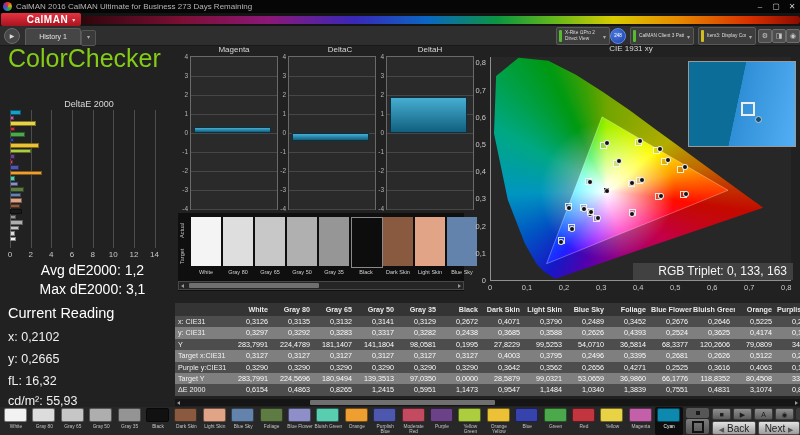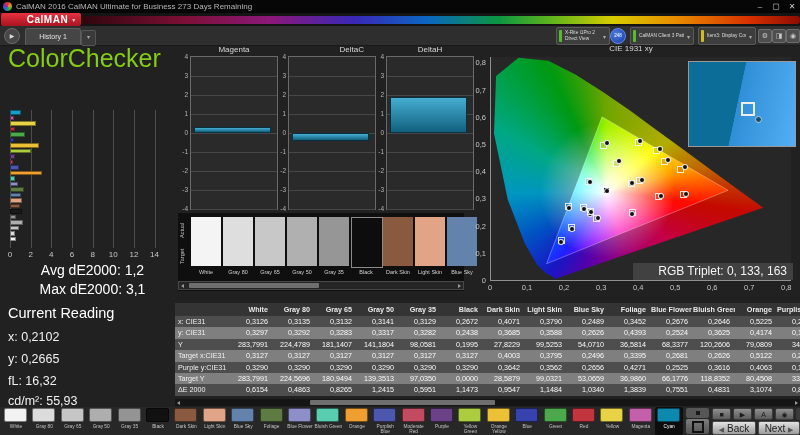--- a/index.html
+++ b/index.html
@@ -152,20 +152,21 @@
       <div class="ind" id="display-ind" style="background: rgb(210, 188, 30);"></div>
       <div class="txt">Item3: Display Control</div>
       <div class="car">▾</div>
     </div>
     <div class="toolbtn abs" style="left:758px;">⚙</div>
     <div class="toolbtn abs" style="left:772px;">◨</div>
     <div class="toolbtn abs" style="left:786px;">◉</div>
   </div>
 
   <div id="cc-title" class="abs">ColorChecker</div>
+  <div id="de-title" class="abs">DeltaE 2000</div>
   <div id="de-plot" class="abs">
       <div class="gline" style="left: 0px;"></div>
       <div class="gline" style="left: 20.6536px;"></div>
       <div class="gline" style="left: 41.3072px;"></div>
       <div class="gline" style="left: 61.9608px;"></div>
       <div class="gline" style="left: 82.6144px;"></div>
       <div class="gline" style="left: 103.268px;"></div>
       <div class="gline" style="left: 123.922px;"></div>
       <div class="gline" style="left: 144.575px;"></div>
       <div class="debar" style="width: 10.8431px; background: rgb(22, 160, 200);"></div>
@@ -226,21 +227,21 @@
       </div>
       <div class="dytick abs" style="left: 176px; top: 53px;">4</div>
       <div class="dytick abs" style="left: 176px; top: 72px;">3</div>
       <div class="dytick abs" style="left: 176px; top: 91px;">2</div>
       <div class="dytick abs" style="left: 176px; top: 110px;">1</div>
       <div class="dytick abs" style="left: 176px; top: 129px;">0</div>
       <div class="dytick abs" style="left: 176px; top: 148px;">-1</div>
       <div class="dytick abs" style="left: 176px; top: 167px;">-2</div>
       <div class="dytick abs" style="left: 176px; top: 186px;">-3</div>
       <div class="dytick abs" style="left: 176px; top: 205px;">-4</div>
-      <div class="dtitle abs" style="left: 276px; text-align: right;">DeltaC</div>
+      <div class="dtitle abs" style="left: 296px;">DeltaC</div>
       <div class="dplot abs" style="left: 288px;">
         <div class="dgl" style="top: 19px;"></div>
         <div class="dgl" style="top: 38px;"></div>
         <div class="dgl" style="top: 57px;"></div>
         <div class="dgl" style="top: 76px;"></div>
         <div class="dgl" style="top: 95px;"></div>
         <div class="dgl" style="top: 114px;"></div>
         <div class="dgl" style="top: 133px;"></div>
         <div class="dgl" style="top: 152px;"></div>
         <div class="dbar" style="top: 76px; height: 7.6px;"></div>

